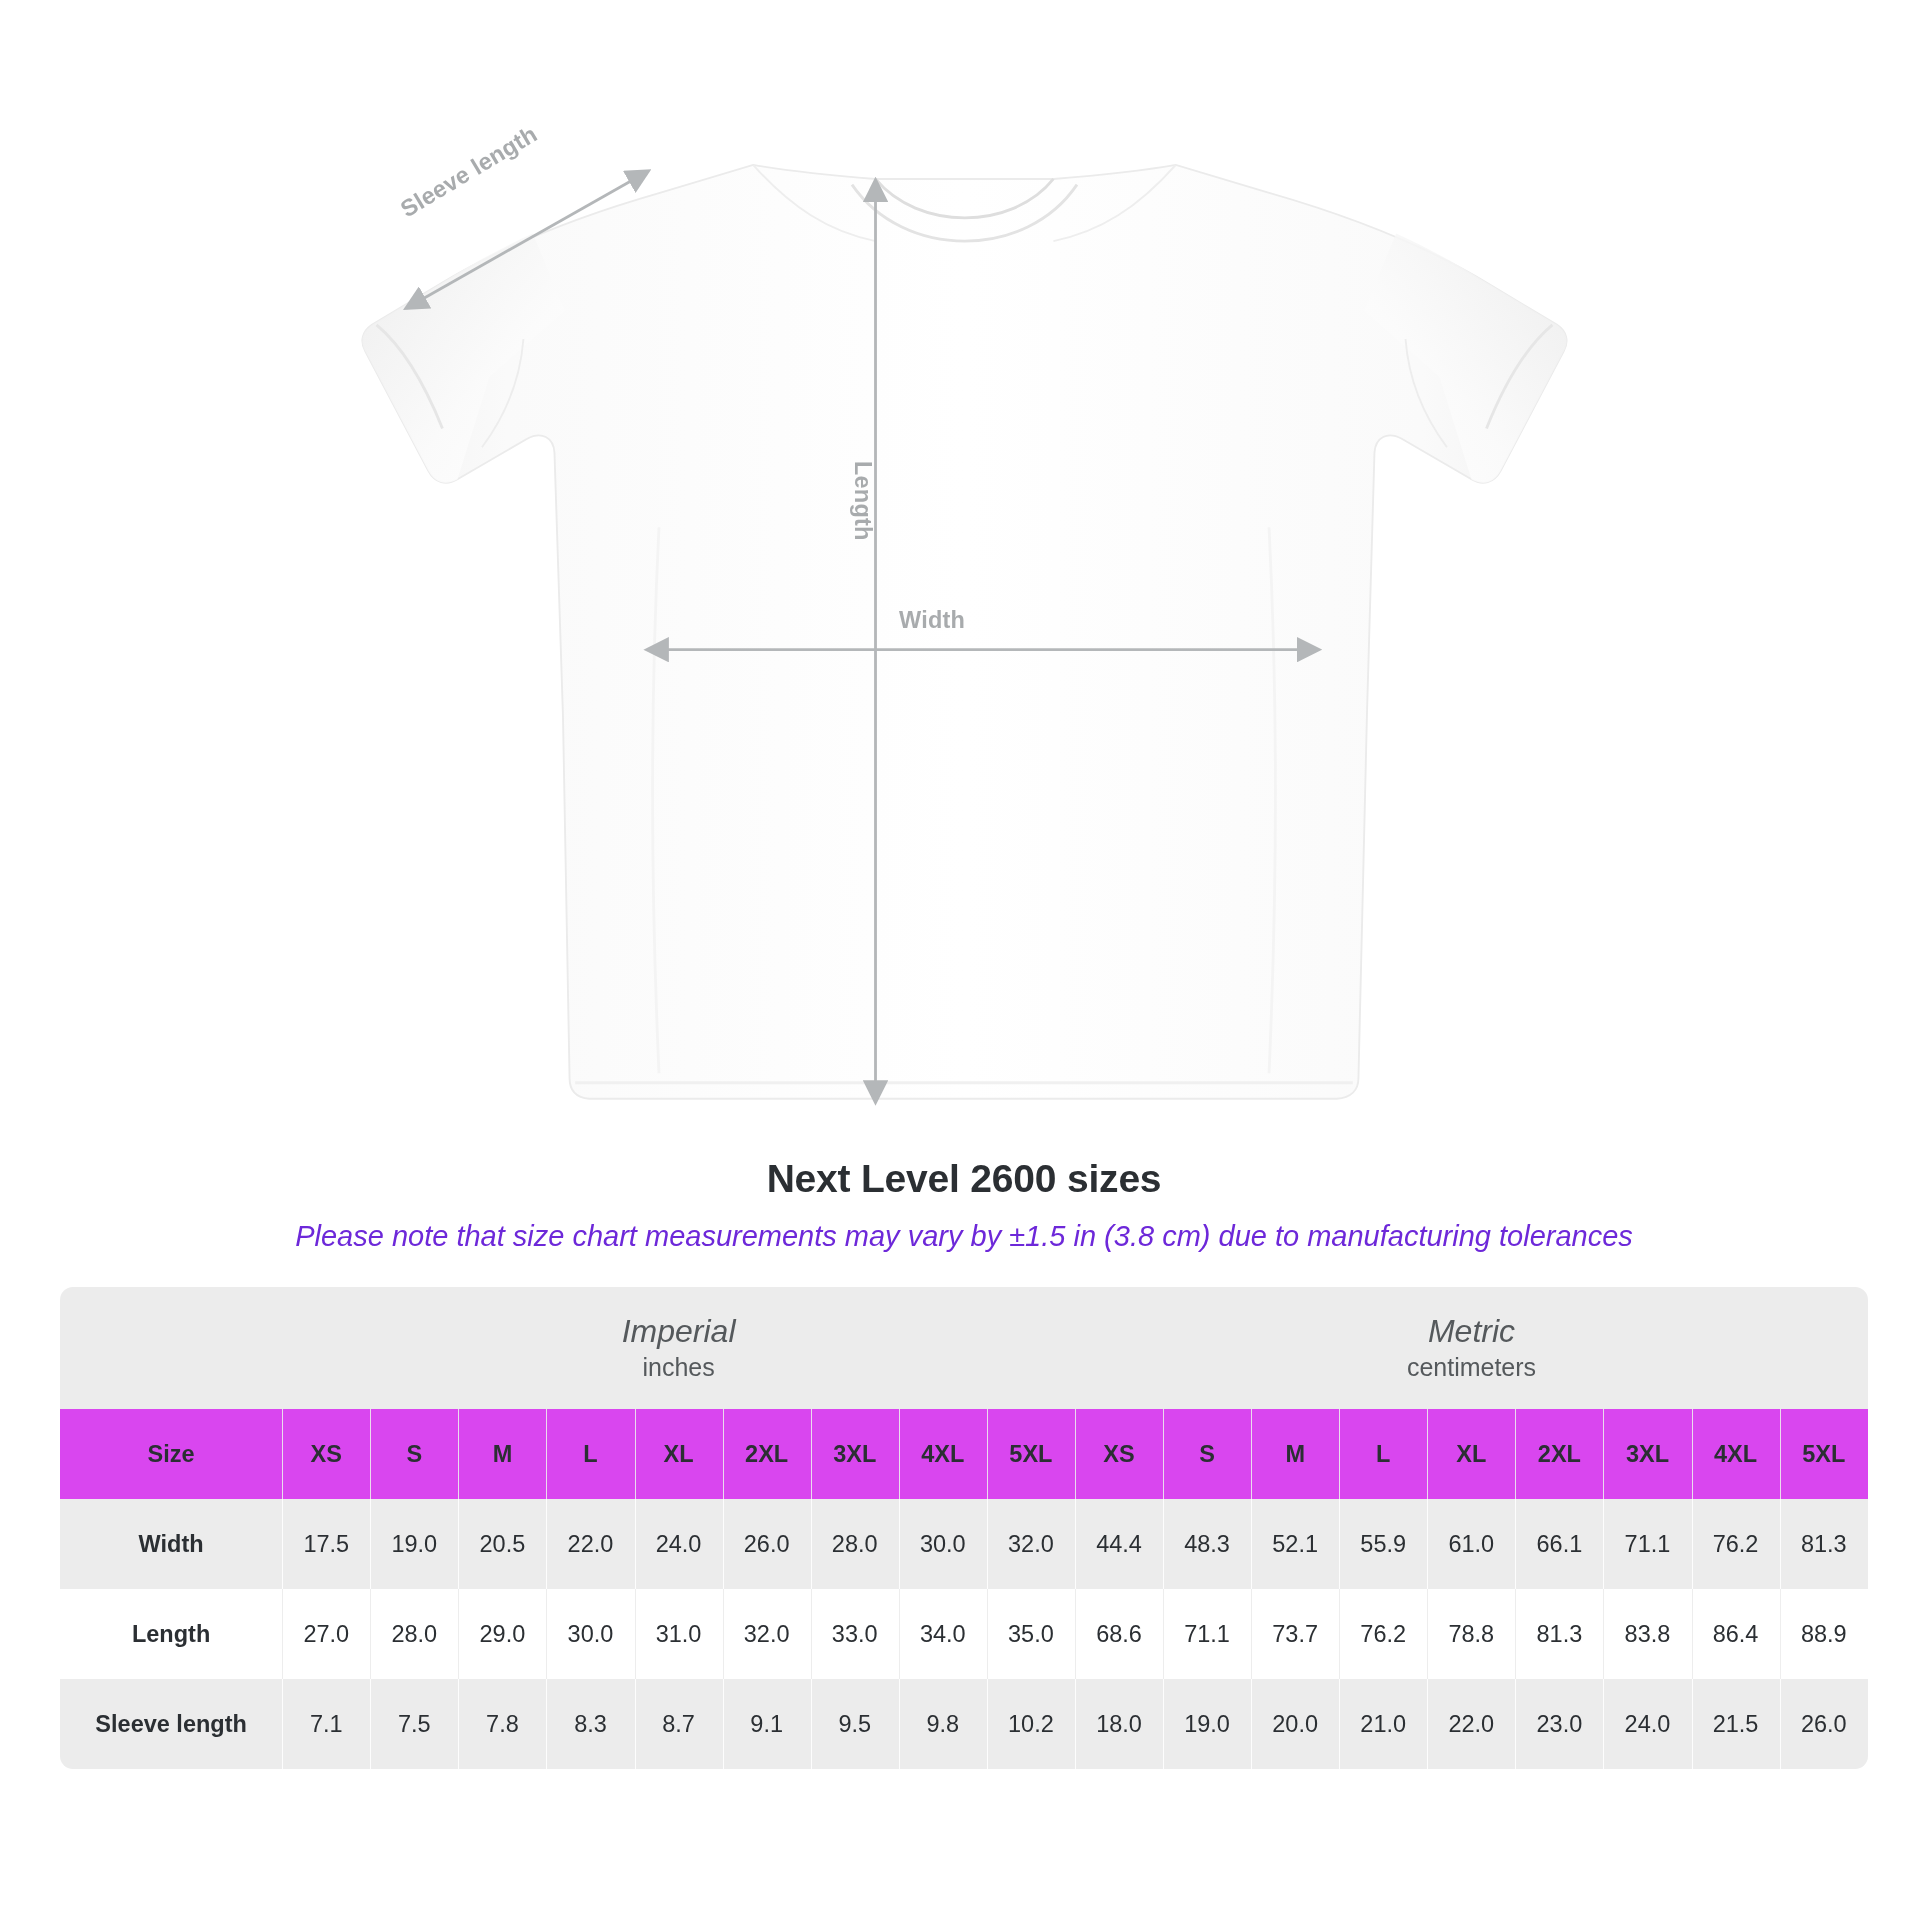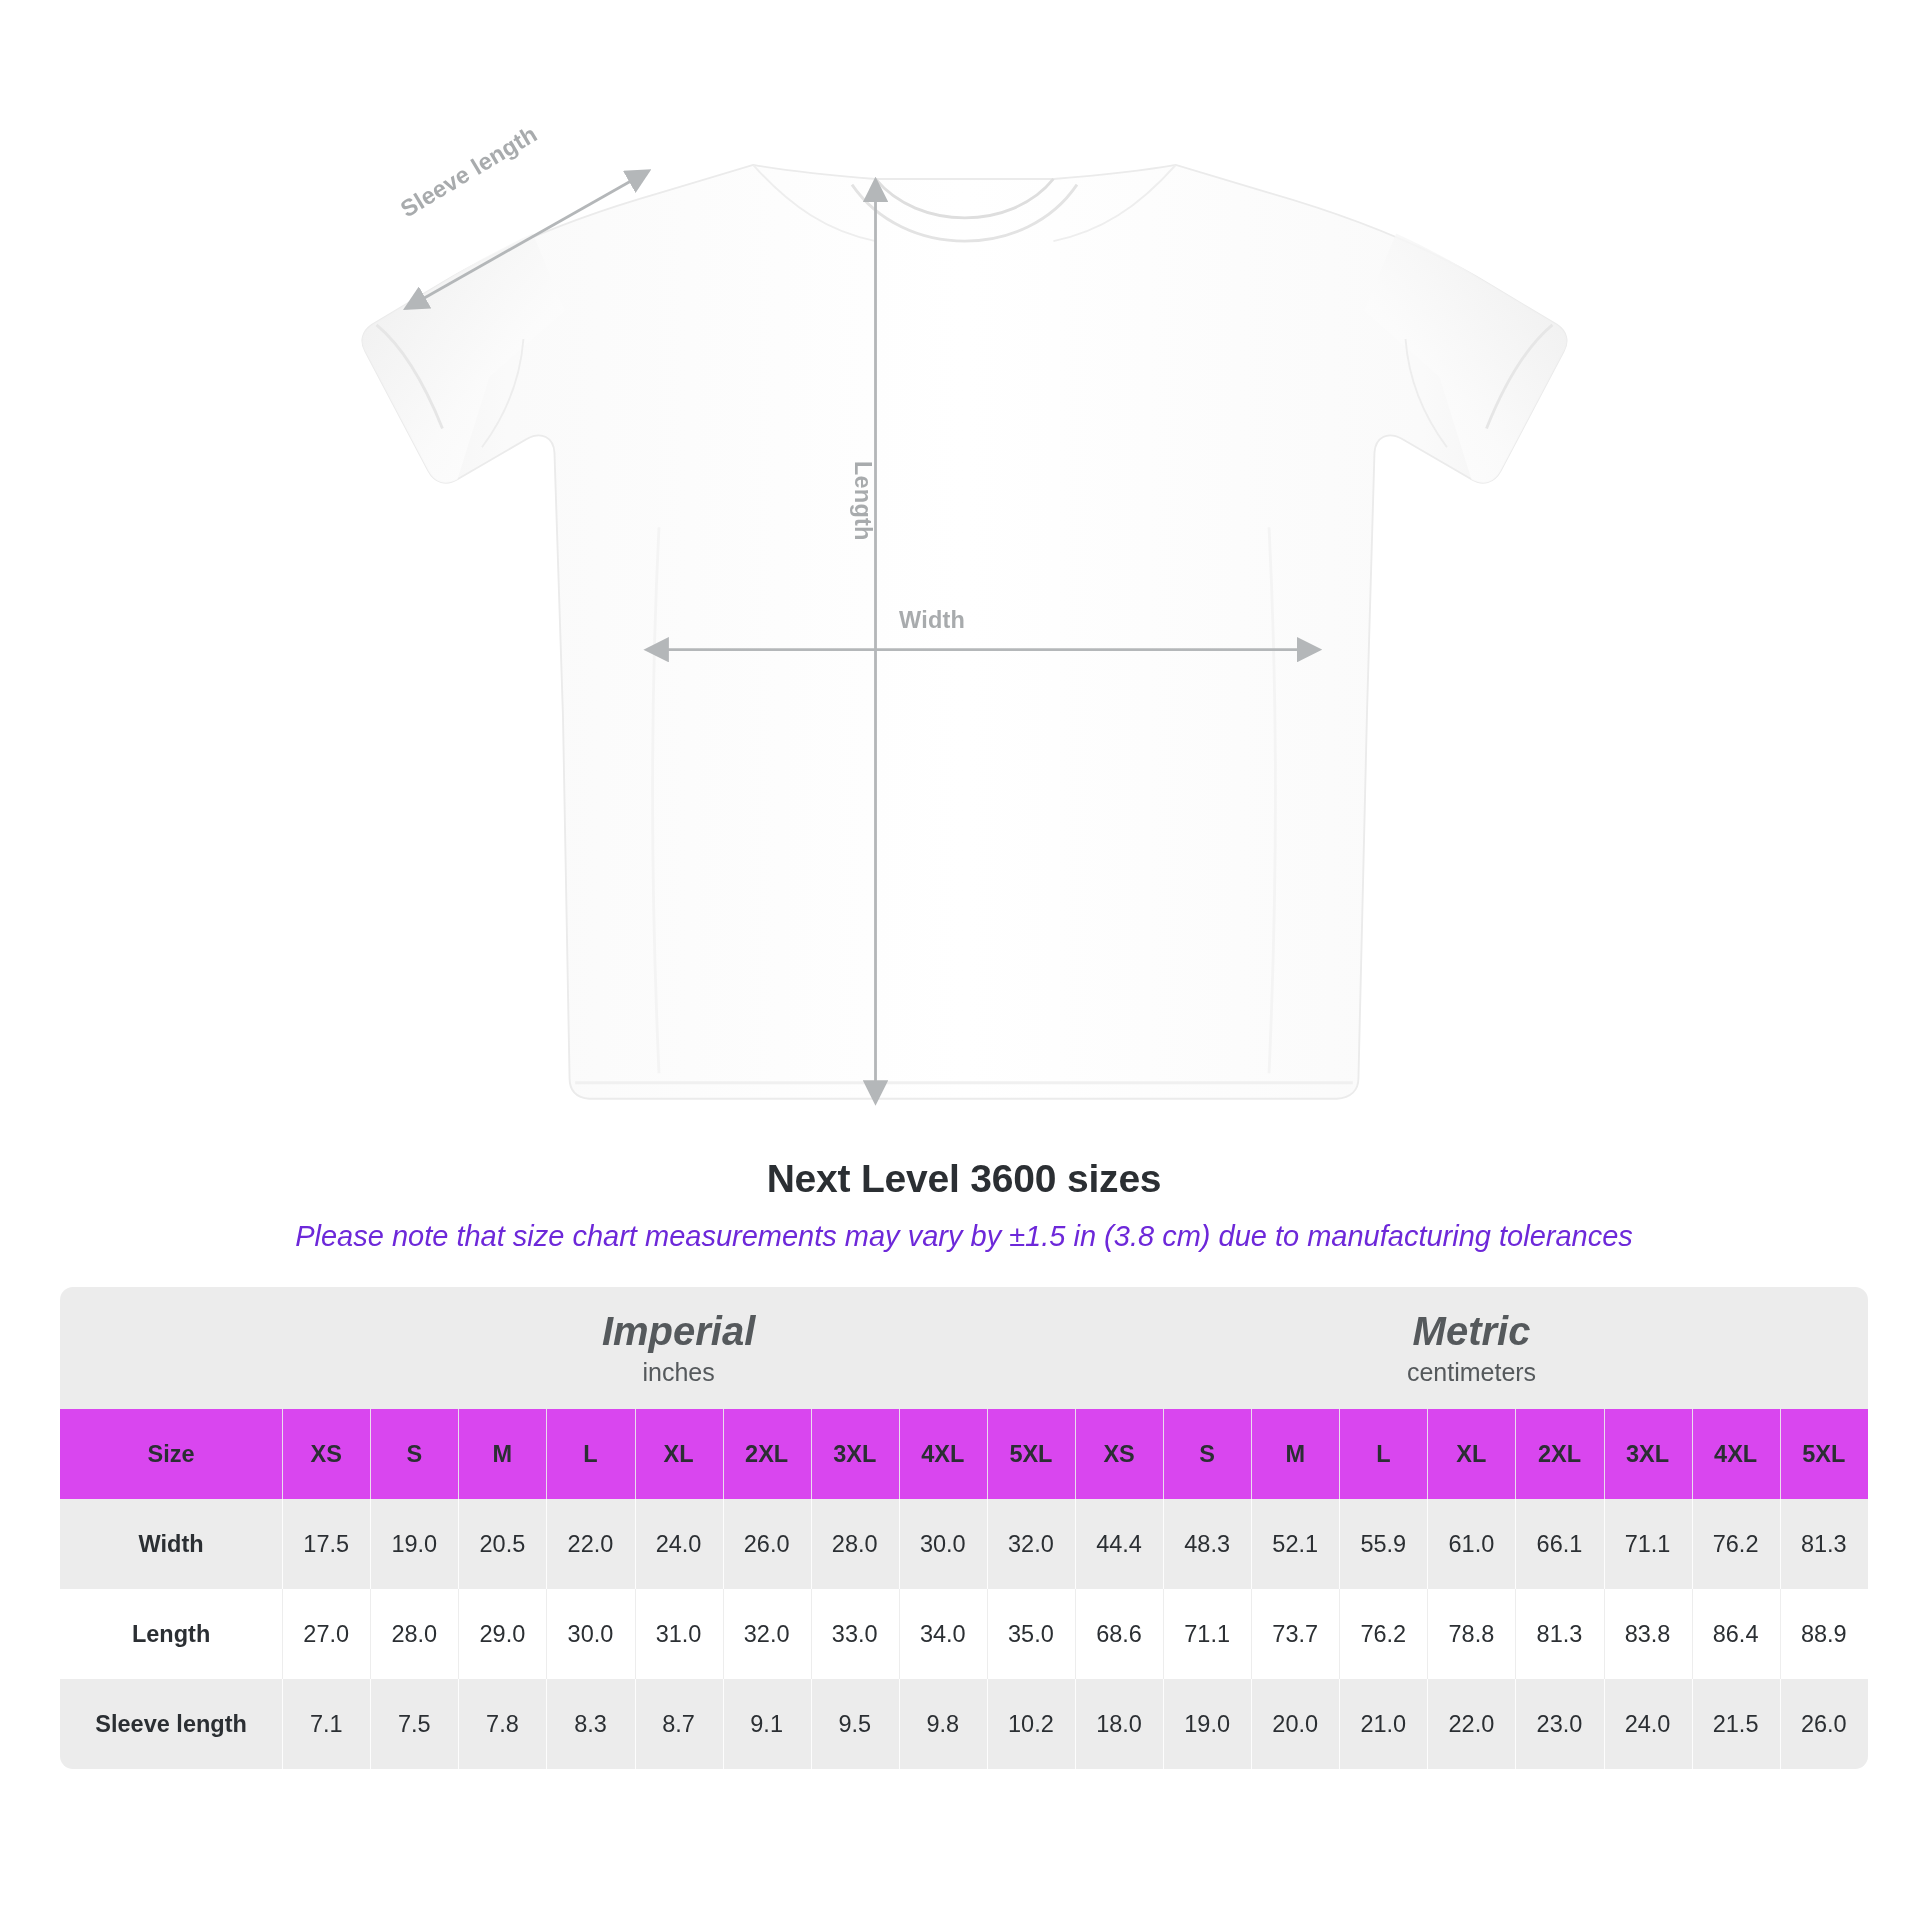--- a/index.html
+++ b/index.html
@@ -91,22 +91,22 @@
     font-size: 23.5px;
     color: #2b2f33;
     padding: 0;
     border: none;
   }
   .unit-header td {
     background: #ececec;
     height: 122px;
   }
   .unit-name {
-    font-size: 40px;
-    font-weight: bold;
+    font-size: 32px;
+    font-weight: normal;
     font-style: italic;
     color: #55595c;
     line-height: 1.25;
   }
   .unit-sub {
     font-size: 25px;
     color: #55595c;
     line-height: 1.35;
   }
   .row-size td {
@@ -228,21 +228,21 @@
         <line x1="688" y1="690" x2="1400" y2="690" stroke="#b4b7b9" stroke-width="3" marker-start="url(#arrTail)" marker-end="url(#arrHead)"></line>
       </g>
     </svg>
 
     <div class="dim-label dim-sleeve">Sleeve length</div>
     <div class="dim-label dim-length">Length</div>
     <div class="dim-label dim-width">Width</div>
   </div>
 
   <div class="title-block">
-    <div class="chart-title">Next Level 3600 sizes</div>
+    <div class="chart-title">Next Level 2600 sizes</div>
     <div class="chart-note">Please note that size chart measurements may vary by ±1.5 in (3.8 cm) due to manufacturing tolerances</div>
   </div>
 
   <div class="table-wrap">
     <table class="size-table">
       <colgroup>
         <col class="col-label">
         <col class="col-cell">
           <col class="col-cell">
           <col class="col-cell">

